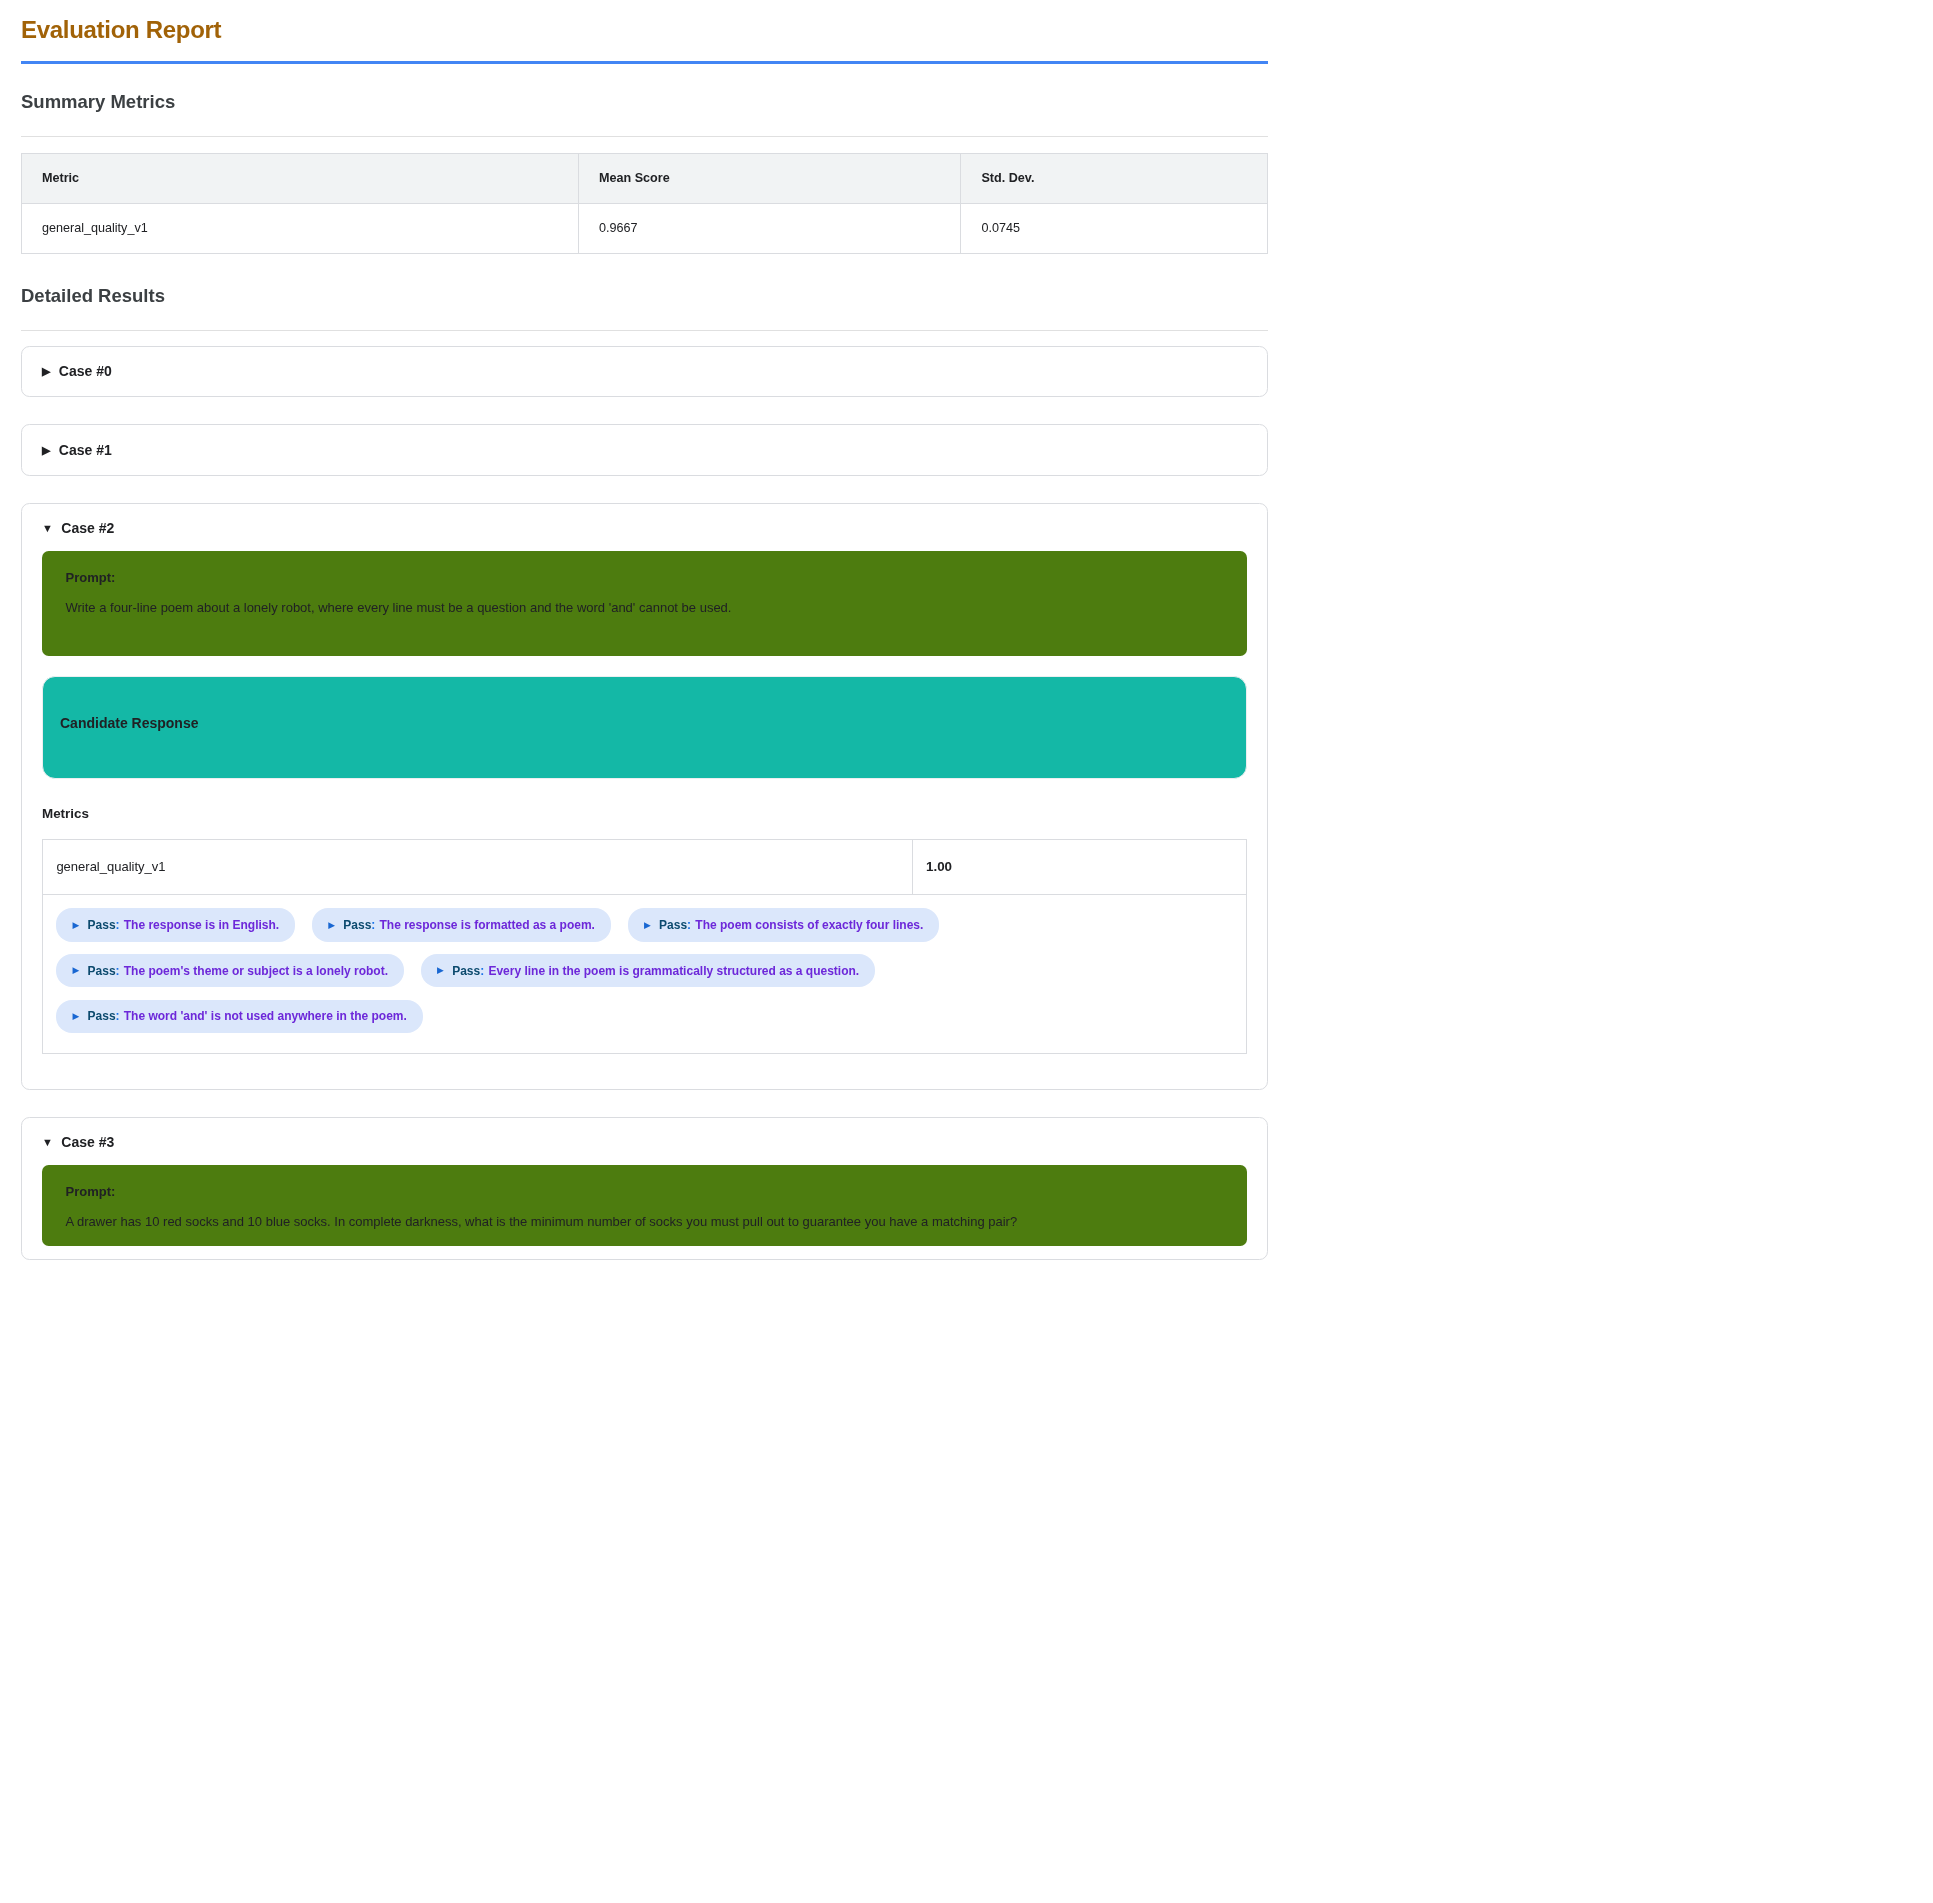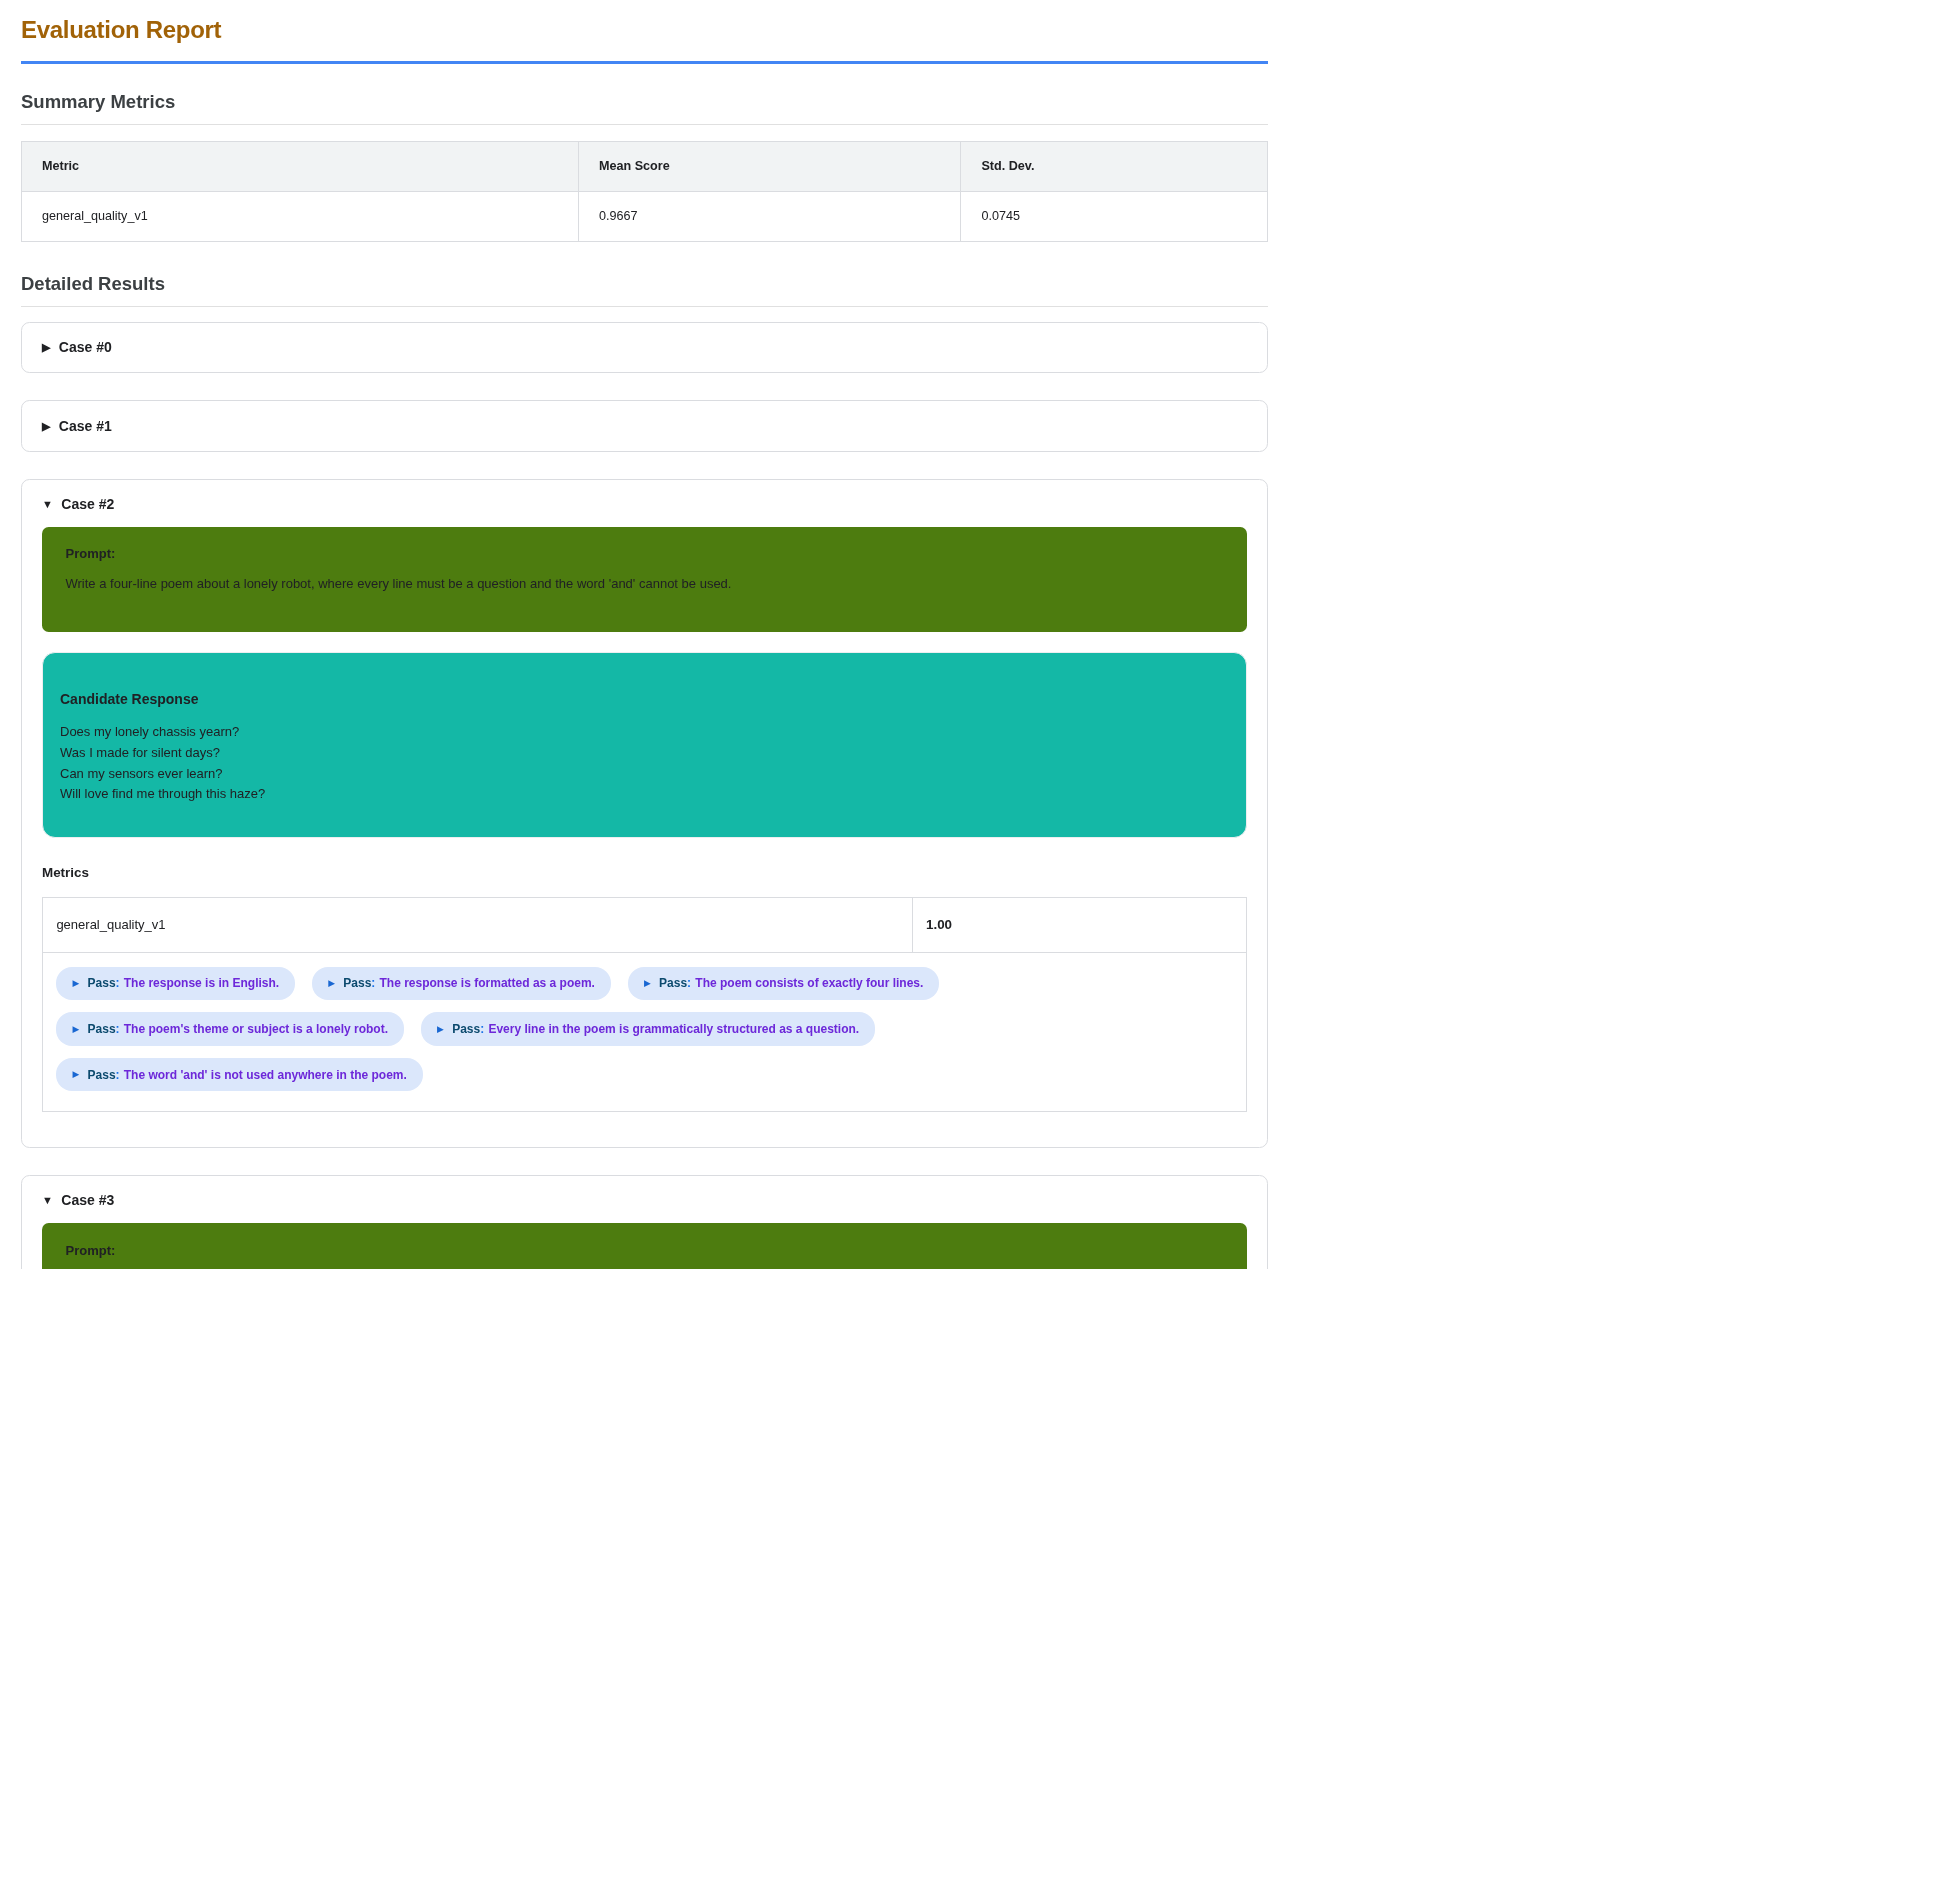--- a/index.html
+++ b/index.html
@@ -13,21 +13,21 @@
   .page { padding: 0 21px; }
 
   h1.title {
     font-size: 24px; font-weight: bold; color: #a16207;
     letter-spacing: -0.3px; margin: 11.7px 0 13.4px;
   }
   .top-rule { height: 3.4px; background: #4285f4; margin: 0 0 22px; }
 
   h2.section {
     font-size: 18.5px; font-weight: bold; color: #3c4043;
-    margin: 23.5px 0 0; padding-bottom: 8px;
+    margin: 23.5px 0 0; padding-bottom: 20px;
     border-bottom: 0.8px solid #e0e0e0;
   }
   h2.section.second { margin-top: 28.5px; }
 
   table.summary {
     width: 100%; border-collapse: collapse; margin-top: 16px;
     table-layout: fixed;
   }
   table.summary th, table.summary td {
     border: 0.8px solid #dadce0; text-align: left;
@@ -141,26 +141,20 @@
       <span>Case #2</span>
     </summary>
 
     <div class="prompt-box tall">
       <div class="prompt-label">Prompt:</div>
       <div class="prompt-text">Write a four-line poem about a lonely robot, where every line must be a question and the word 'and' cannot be used.</div>
     </div>
 
     <div class="response-box">
       <div class="response-title">Candidate Response</div>
-      <div>
-        <div class="poem-line">Does my lonely chassis yearn?</div>
-        <div class="poem-line">Was I made for silent days?</div>
-        <div class="poem-line">Can my sensors ever learn?</div>
-        <div class="poem-line">Will love find me through this haze?</div>
-      </div>
     </div>
 
     <div class="metrics-label">Metrics</div>
 
     <div class="metric-block">
       <div class="metric-row">
         <div class="metric-name">general_quality_v1</div>
         <div class="metric-score">1.00</div>
       </div>
       <div class="checks">

